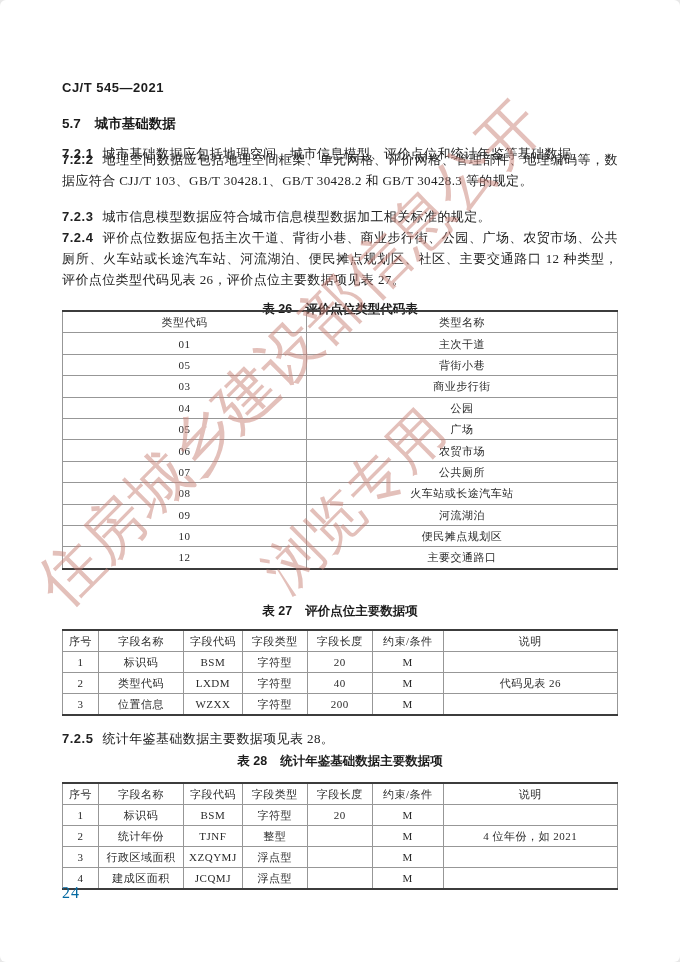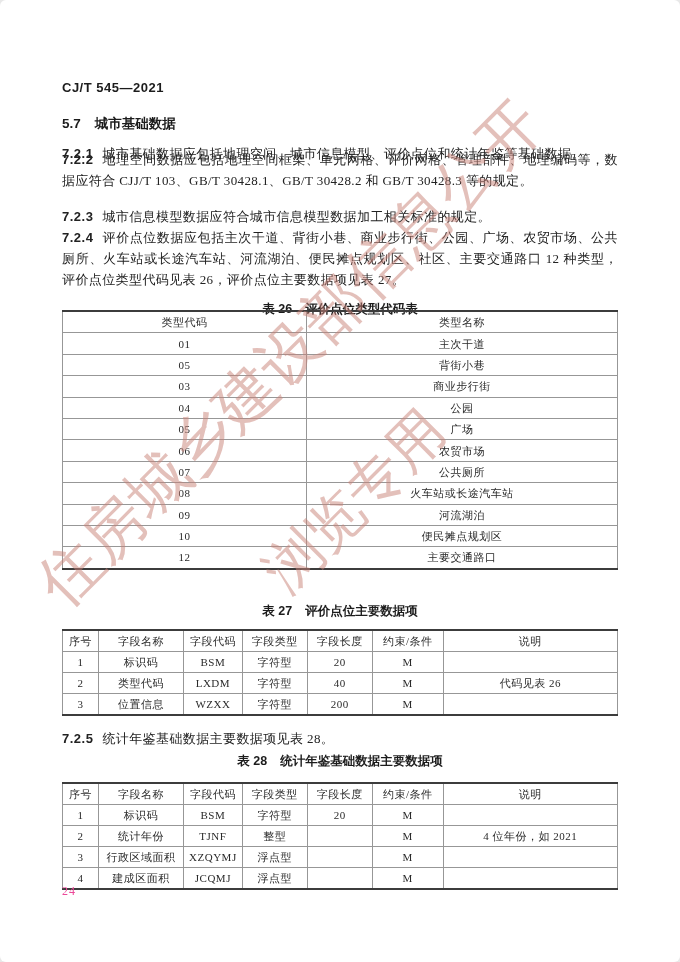--- a/index.html
+++ b/index.html
@@ -60,21 +60,21 @@
     border:1px solid #979797;
     font-weight:normal;text-align:center;vertical-align:middle;
     padding:0 3px;height:20px;line-height:14px;
     overflow:hidden;white-space:nowrap;color:#2a2a2a;letter-spacing:.5px;
   }
   #table26{top:310px;}
   #table26 th,#table26 td{height:20.4px;}
   #table27{top:629px;}
   #table28{top:782px;}
 
-  .page-number{top:884px;font-size:12px;color:#ec4899;letter-spacing:1px;}
+  .page-number{top:884px;font-size:16px;color:#0369a1;letter-spacing:1px;}
 
   .watermark{
     position:absolute;white-space:nowrap;pointer-events:none;
     font-family:"Liberation Serif","DejaVu Serif",serif;
     color:#c98278;opacity:.5;z-index:5;letter-spacing:0;
   }
   #wm1{
     left:78px;top:540px;font-size:62px;
     transform:rotate(-45deg);transform-origin:left bottom;
   }

